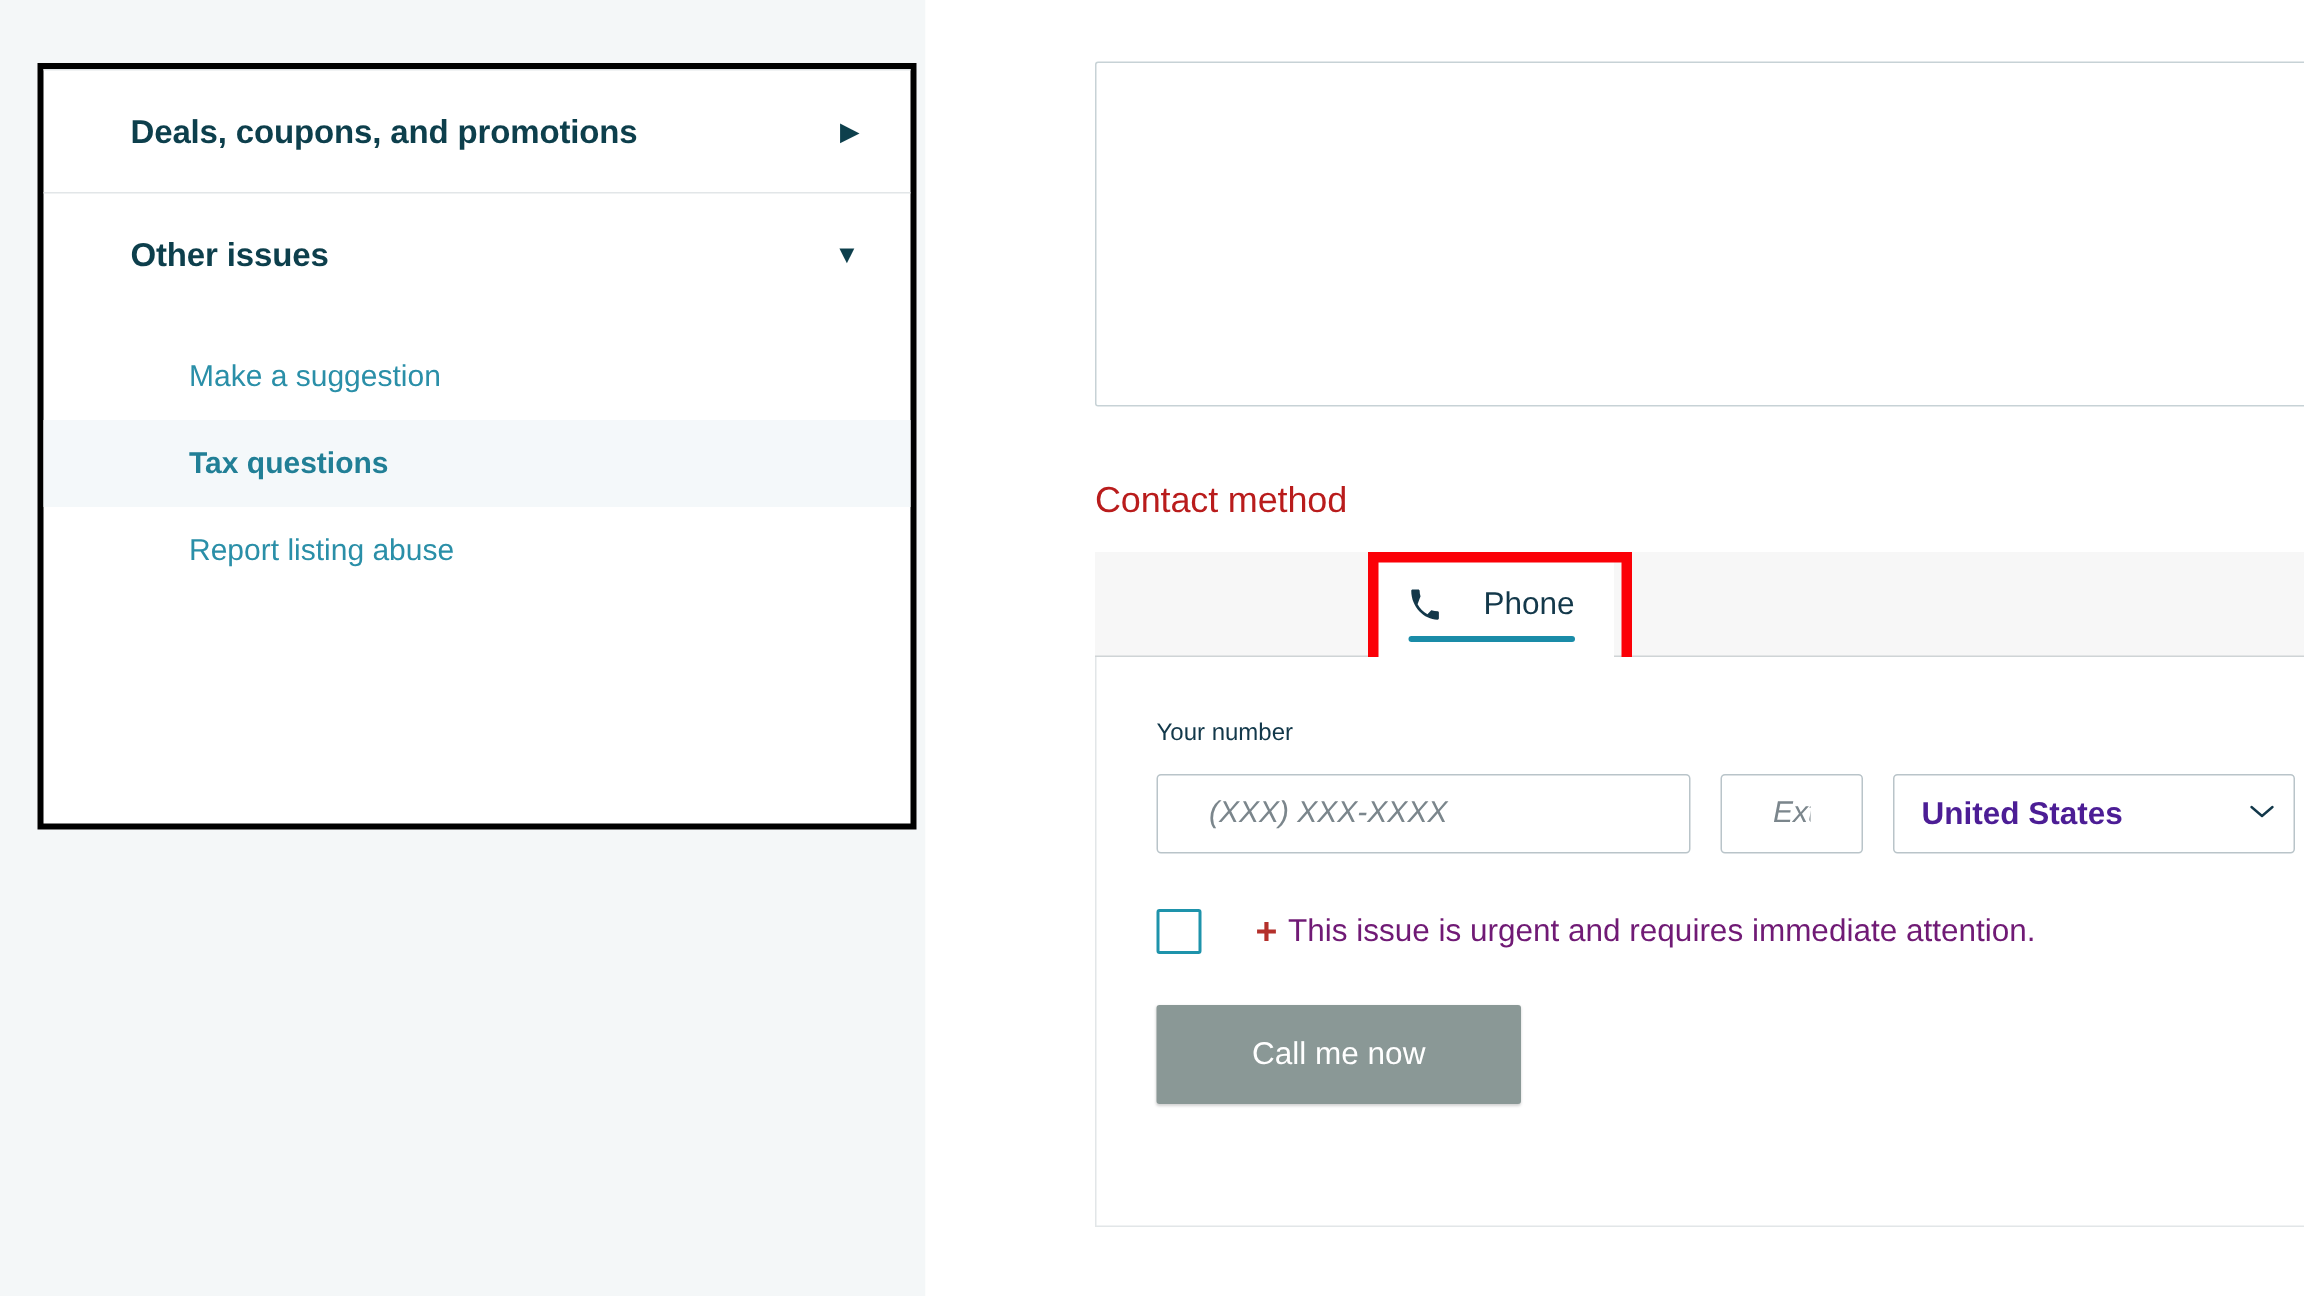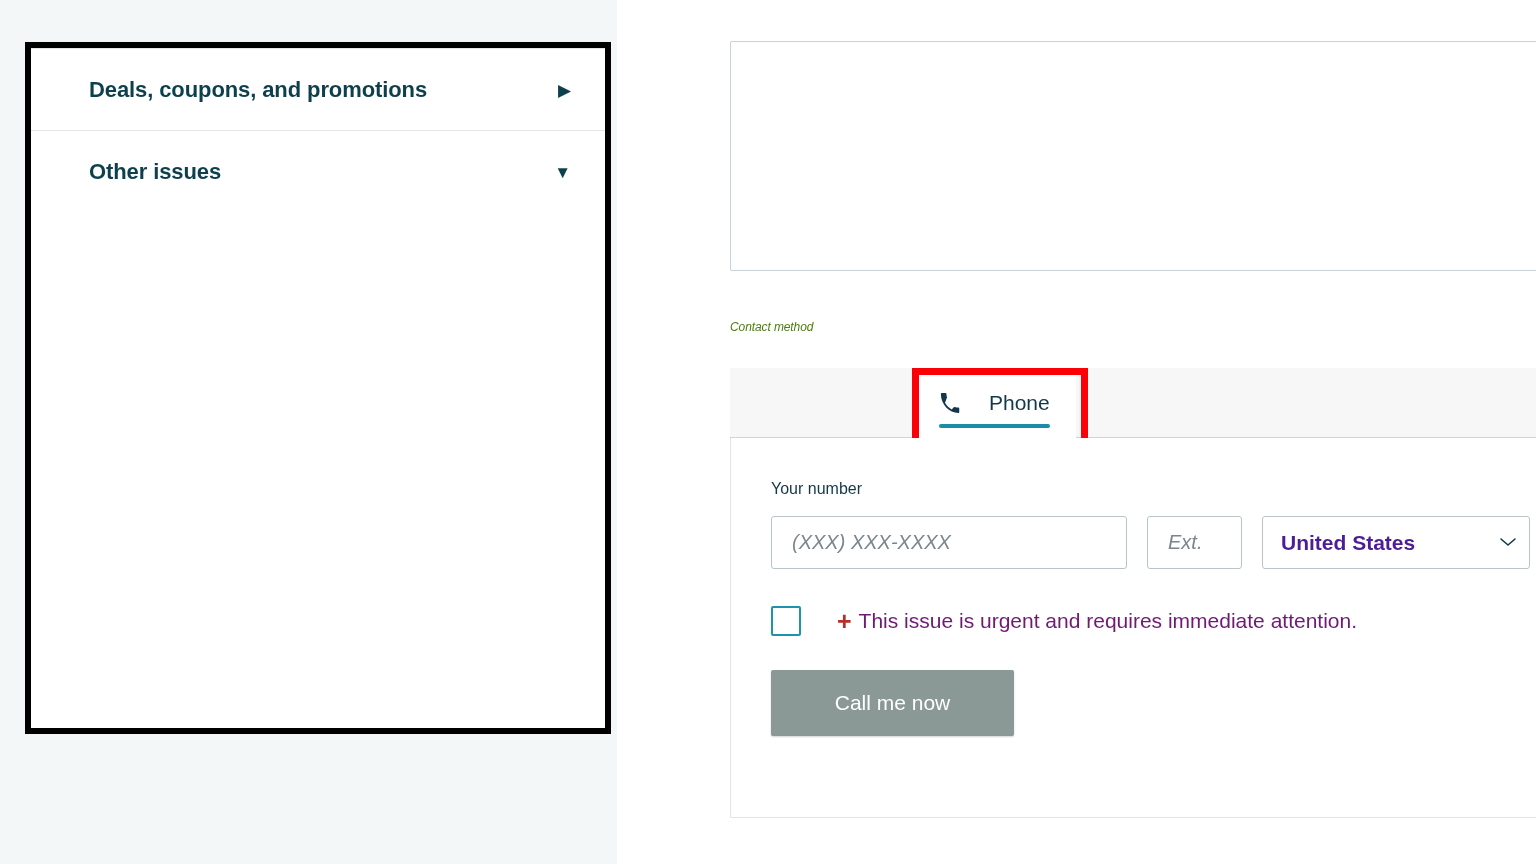--- a/index.html
+++ b/index.html
@@ -27,23 +27,23 @@
     width: 617px;
     height: 864px;
     background: #f4f7f8;
   }
 
   .sidebar-card {
     position: absolute;
     left: 25px;
     top: 42px;
     width: 586px;
-    height: 692px;
-    background: #ffffff;
-    border: 6px solid #000000;
+    height: 511px;
+    background: #ffffff;
+    border: 4px solid #000000;
     box-sizing: border-box;
   }
 
   .accordion-sep {
     height: 1px;
     background: #e2e6e8;
     width: 100%;
   }
 
   .accordion-head {
@@ -106,24 +106,23 @@
     border: 1px solid #c7d2d6;
     border-radius: 2px;
     background: #ffffff;
     box-sizing: border-box;
   }
 
   .contact-label {
     position: absolute;
     left: 113px;
     top: 320px;
-    font-size: 12px;
-    color: #4d7c0f;
+    font-size: 24px;
+    color: #b91c1c;
     letter-spacing: -0.1px;
-    font-style: italic;
   }
 
   .tabs-wrap {
     position: absolute;
     left: 113px;
     top: 368px;
     width: 860px;
     height: 450px;
   }
 
@@ -208,21 +207,21 @@
 
   .txt-input {
     box-sizing: border-box;
     height: 53px;
     border: 1px solid #b9c4c9;
     border-radius: 3px;
     background: #ffffff;
     font-family: "Liberation Sans", sans-serif;
     font-size: 20px;
     color: #12384a;
-    padding: 0 20px;
+    padding: 0 34px;
     outline: none;
   }
   .txt-input::placeholder {
     color: #7b868c;
     font-style: italic;
   }
   .inp-number { width: 356px; }
   .inp-ext { width: 95px; }
 
   .select-wrap {
@@ -314,20 +313,31 @@
         <span class="acc-arrow">▶</span>
       </div>
 
       <div class="accordion-sep"></div>
 
       <div class="accordion-head">
         <div class="acc-title">Other issues</div>
         <span class="acc-arrow">▼</span>
       </div>
 
+      <div class="sub-list">
+        <div class="sub-item">
+          <span>Make a suggestion</span>
+        </div>
+        <div class="sub-item selected">
+          <span>Tax questions</span>
+        </div>
+        <div class="sub-item">
+          <span>Report listing abuse</span>
+        </div>
+      </div>
 
     </div>
   </div>
 
   <div class="right-col">
 
     <textarea class="desc-textarea" placeholder="" style=""></textarea>
 
     <div class="contact-label">Contact method</div>
 

